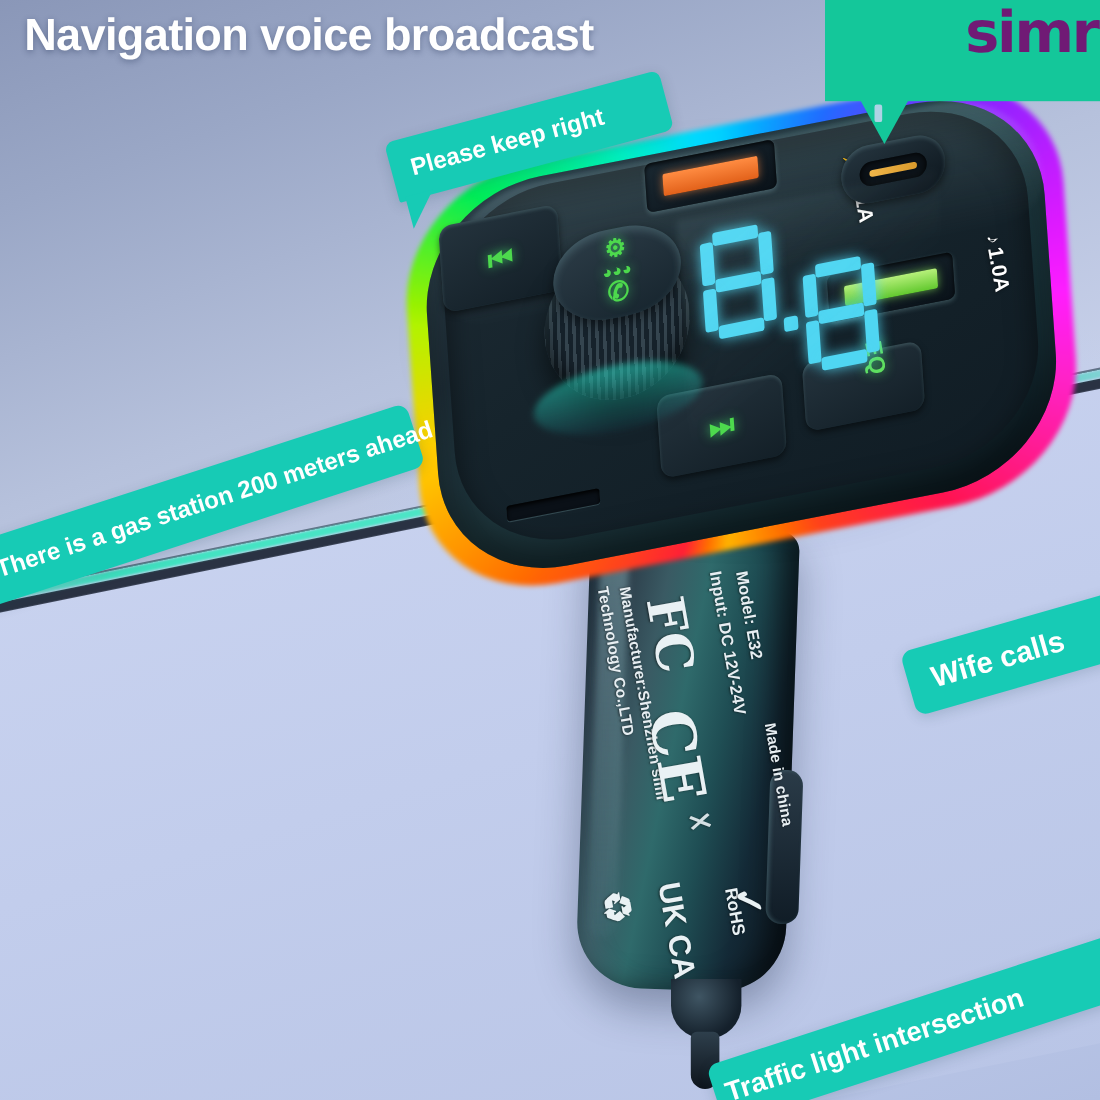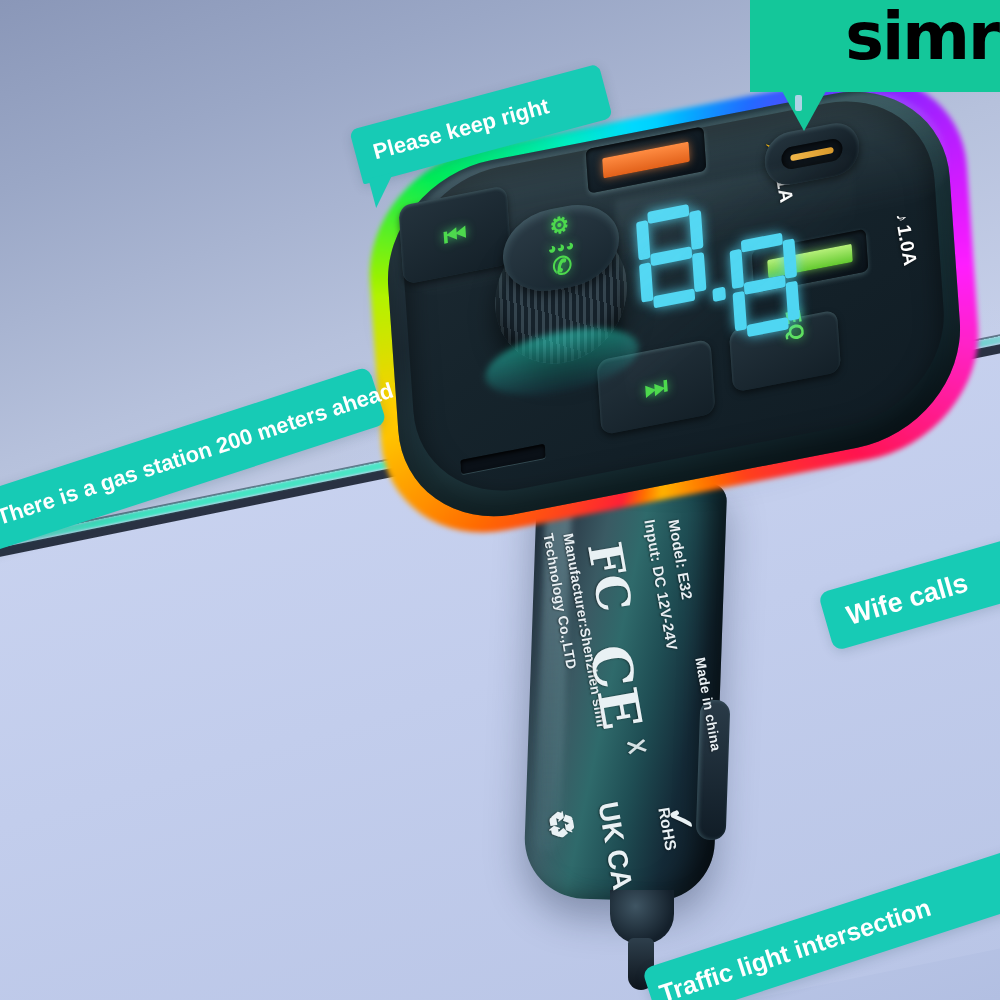--- a/index.html
+++ b/index.html
@@ -64,21 +64,21 @@
     border-left:22px solid transparent;
     border-right:22px solid transparent;
     border-top:40px solid #14c79a;
   }
   .logo-tail-dot{
     position:absolute;right:198px;top:95px;width:7px;height:16px;
     background:#c9d5f2;border-radius:2px;opacity:.85;
   }
   .logo-text{
     position:absolute;right:6px;top:4px;
-    font-size:65px;font-weight:bold;color:#000000;
+    font-size:52px;font-weight:bold;color:#701a75;
     letter-spacing:-2px;line-height:1;
     font-family:"DejaVu Sans", sans-serif;
   }
 
   
   .ribbon{
     position:absolute;
     background:#17cbb5;
     color:#fff;font-weight:bold;
     display:flex;align-items:center;
@@ -419,20 +419,21 @@
           <div class="seg v sb"></div>
         <div class="seg h sg"></div>
           <div class="seg v se"></div>
           <div class="seg v sc"></div>
         <div class="seg h sd"></div>
       </div>
     </div>
     <div class="fm-sheen"></div>
   </div>
 
+  <div class="title">Navigation voice broadcast</div>
 
   <div class="logo-tail"></div>
   <div class="logo-tail-dot"></div>
   <div class="logo-banner">
     <div class="logo-text">simr</div>
   </div>
 
   <div class="ribbon" id="ribbon-keep-right">
     <span>Please keep right</span>
   </div>

